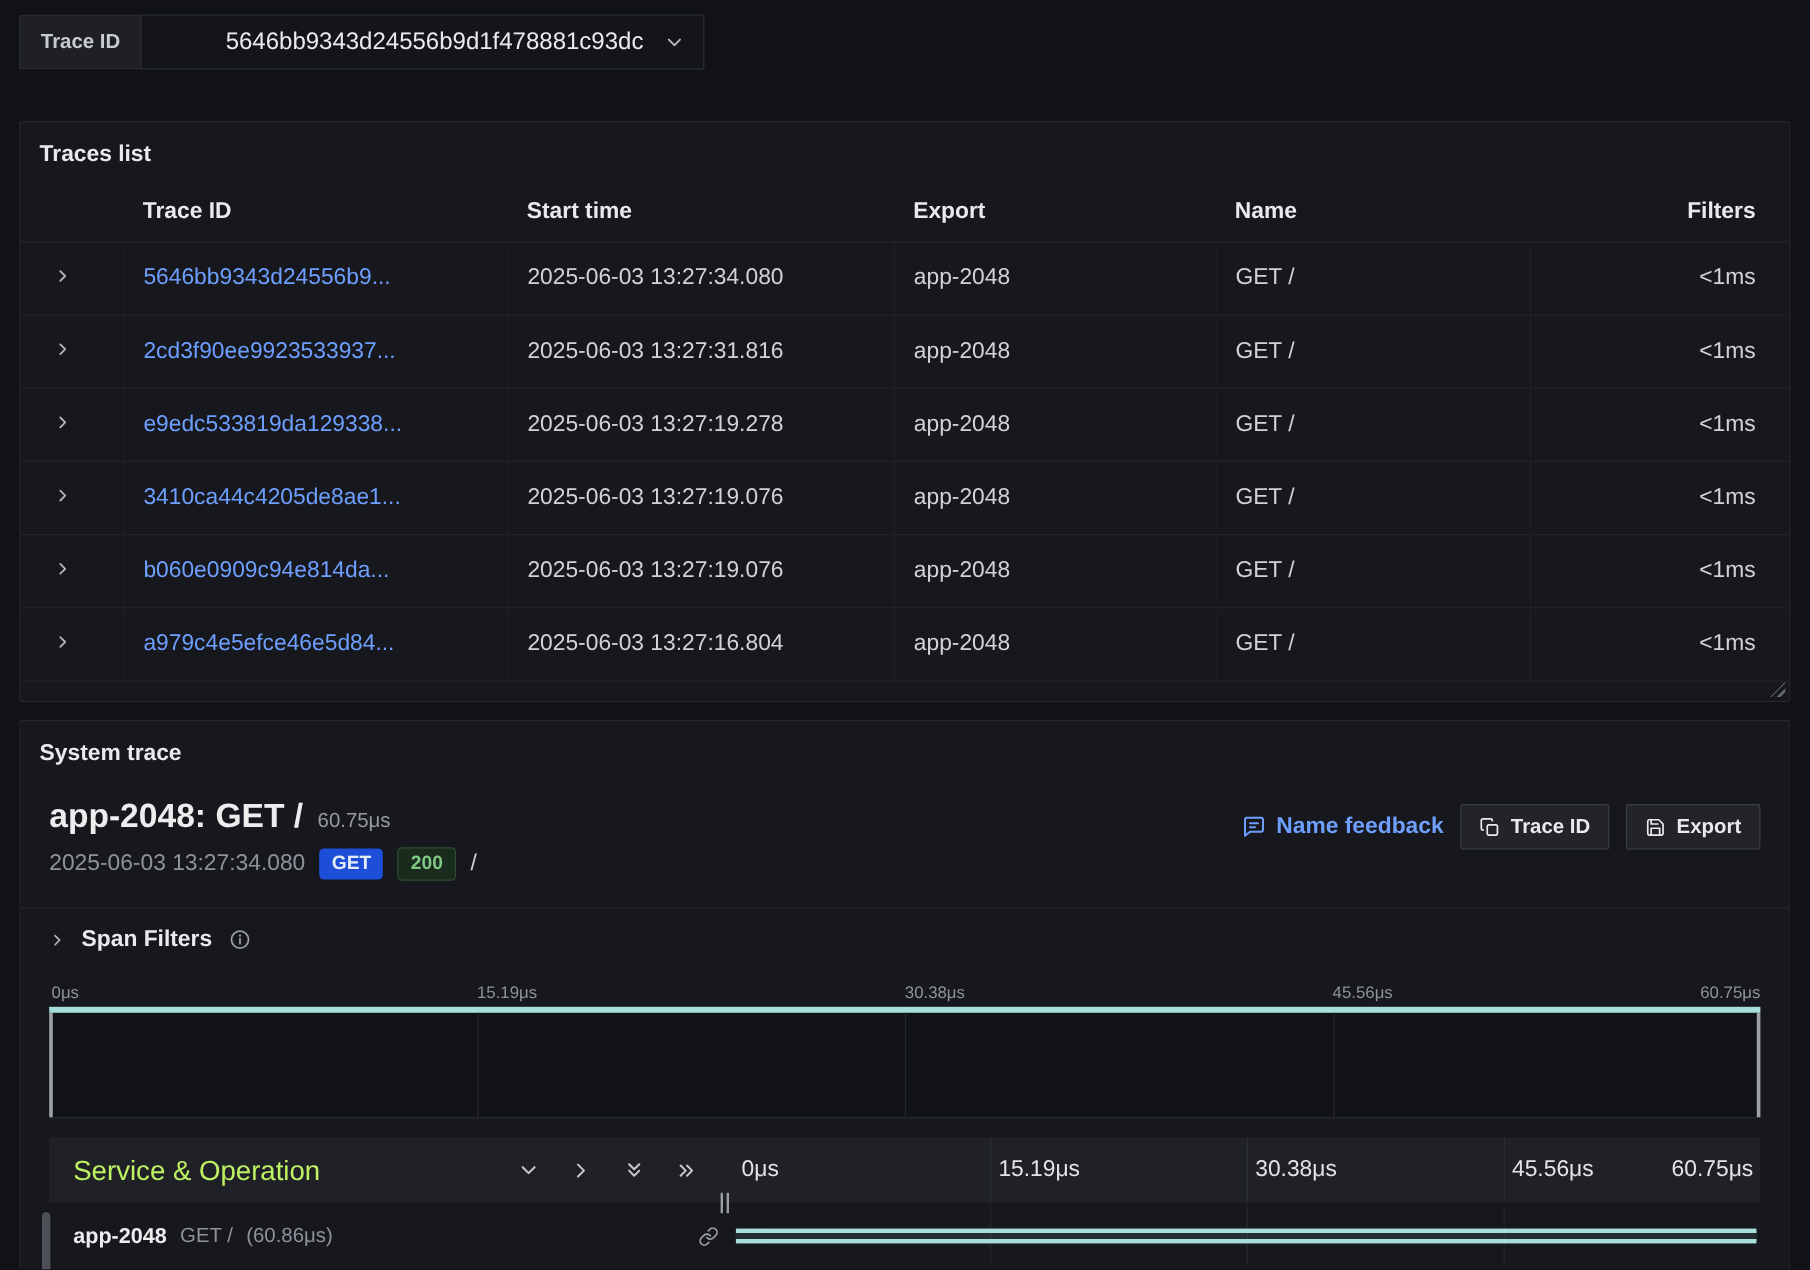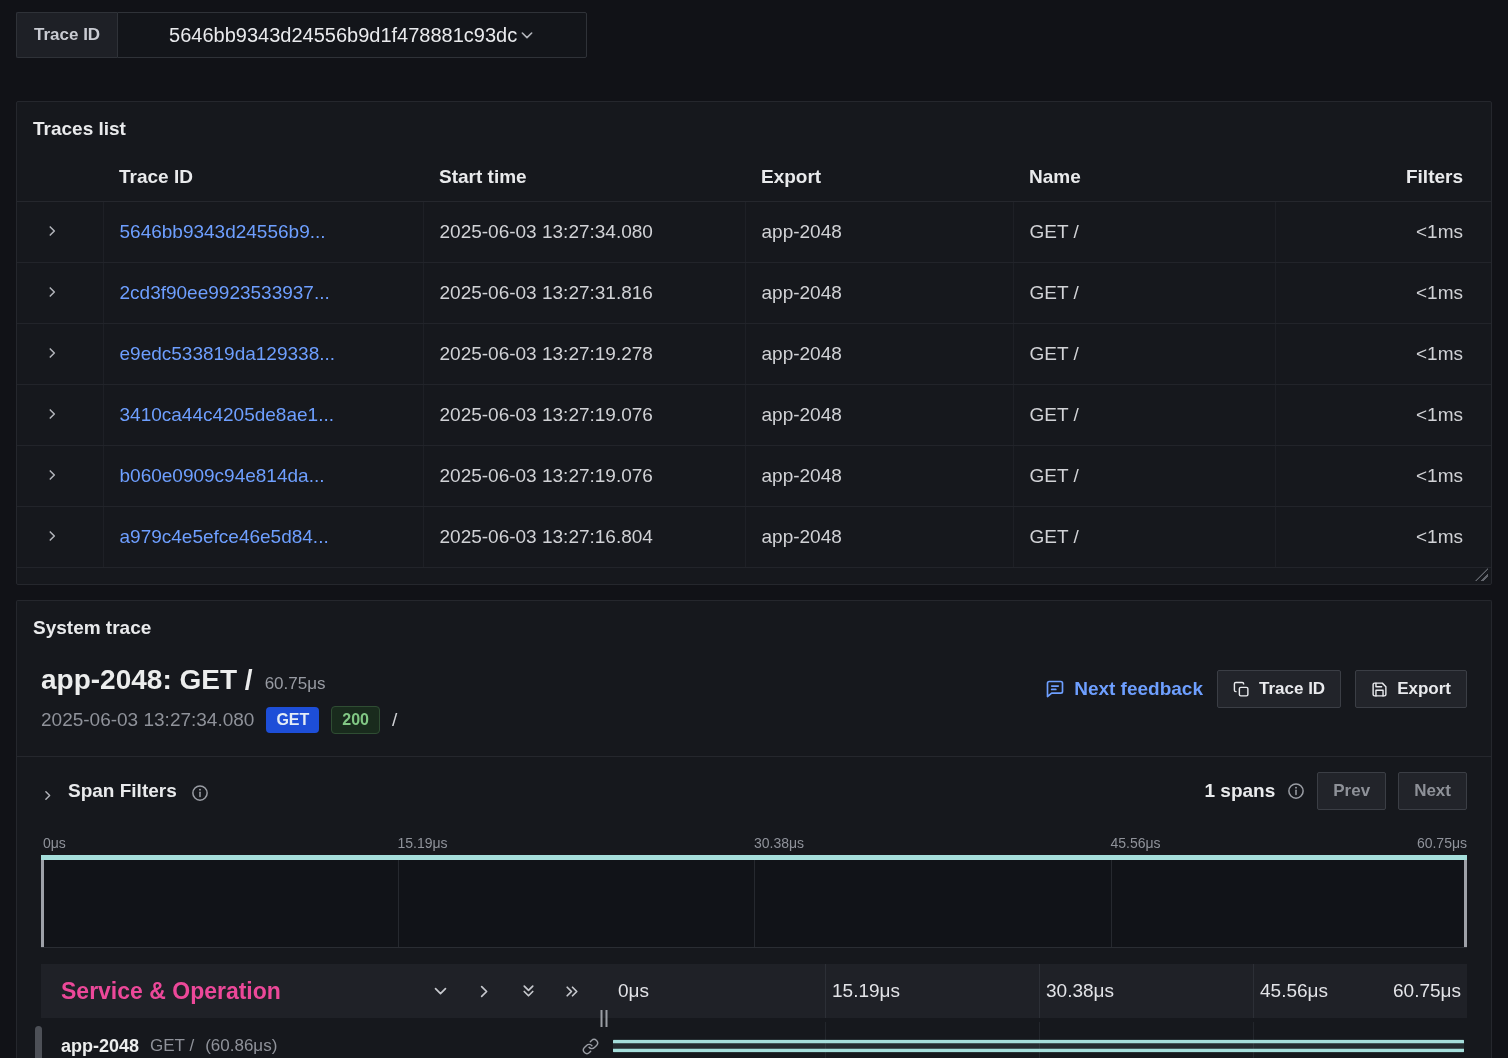--- a/index.html
+++ b/index.html
@@ -14,23 +14,23 @@
   .icon svg { display: block; }
 
   
   .trace-selector { display: flex; width: fit-content; height: 46px; flex: none; }
   .ts-label {
     display: flex; align-items: center; padding: 0 17px;
     background: #1e2026; border: 1px solid #2f3238; border-right: 0;
     border-radius: 2px 0 0 2px; font-size: 17px; font-weight: 700; color: #c9cbd2;
   }
   .ts-value {
-    display: flex; align-items: center; gap: 2px; padding: 0 16px;
+    display: flex; align-items: center; gap: 18px; padding: 0 16px;
     background: #13151a; border: 1px solid #2f3238; border-radius: 0 2px 2px 0;
-    font-size: 20px; color: #e9eaed; cursor: pointer; min-width: 470px; justify-content: center;
+    font-size: 20px; color: #e9eaed; cursor: pointer; min-width: 470px; justify-content: flex-end;
   }
   .chev { color: #b3b5bb; }
 
   
   .panel { background: #16181d; border: 1px solid #25272d; border-radius: 2px; position: relative; }
   .panel-title { font-size: 19px; font-weight: 700; color: #e9eaec; padding: 16px 16px 13px; }
 
   
   .traces-panel { padding-bottom: 16px; margin-top: 28px; }
   .traces-table { width: 100%; border-collapse: collapse; font-size: 19px; table-layout: fixed; }
@@ -73,21 +73,21 @@
     background: #22242a; border: 1px solid #3b3e45; border-radius: 2px;
     padding: 8px 15px; font-size: 17px; font-weight: 600; color: #e9eaed;
     font-family: inherit; cursor: pointer;
   }
   .btn-muted span { color: #8e9198; }
 
   .span-filters {
     display: flex; justify-content: space-between; align-items: center;
     margin-top: 22px; padding: 15px 24px; border-top: 1px solid #25272d;
   }
-  .sf-left { display: flex; align-items: flex-end; gap: 14px; cursor: pointer; color: #b3b5bb; }
+  .sf-left { display: flex; align-items: center; gap: 14px; cursor: pointer; color: #b3b5bb; }
   .sf-title { font-size: 19px; font-weight: 700; color: #e9eaec; }
   .sf-right { display: flex; align-items: center; gap: 12px; }
   .sf-count { font-size: 19px; font-weight: 700; color: #e9eaec; }
   .info-ic { color: #9a9da4; cursor: pointer; }
 
   
   .minimap-wrap { padding: 8px 24px 0; }
   .minimap-ticks { position: relative; height: 22px; font-size: 14px; color: #8f929a; }
   .mt { position: absolute; top: 2px; }
   .mt.t0 { left: 2px; }
@@ -99,21 +99,21 @@
   .mm-top { position: absolute; top: 0; left: 0; right: 0; height: 5px; background: #a5dedb; }
   .mm-grid { position: absolute; top: 5px; bottom: 0; width: 1px; background: #26292f; }
   .g25 { left: 25%; } .g50 { left: 50%; } .g75 { left: 75%; }
   .mm-handle { position: absolute; top: 5px; bottom: 0; width: 3px; background: #9ea1a8; cursor: ew-resize; }
   .mm-handle.left { left: 0; }
   .mm-handle.right { right: 0; }
 
   
   .spans-header { display: flex; margin: 16px 24px 0; height: 54px; background: #1f2127; }
   .sh-left { width: 556px; display: flex; align-items: center; padding: 0 10px 0 20px; }
-  .sh-title { font-size: 23px; font-weight: 700; color: #ec4899; }
+  .sh-title { font-size: 23px; font-weight: 400; color: #bef264; }
   .sh-icons { display: flex; align-items: center; gap: 27px; margin-left: auto; padding-right: 6px; }
   .sh-icons .icon { color: #c6c8cd; cursor: pointer; }
   .sh-divider { width: 14px; position: relative; cursor: col-resize; }
   .grip {
     position: absolute; left: 50%; transform: translateX(-50%); bottom: -9px;
     width: 7px; height: 17px; border-left: 2px solid #9a9da4; border-right: 2px solid #9a9da4;
   }
   .sh-timeline { flex: 1; position: relative; font-size: 19px; color: #e2e3e7; }
   .sh-tick { position: absolute; top: 50%; transform: translateY(-50%); }
   .sh-tick.t0 { left: 7px; }
@@ -272,21 +272,21 @@
       </div>
       <div class="st-actions">
         <a class="feedback-link">
           <span class="icon">
             <svg width="20" height="20" viewBox="0 0 24 24" fill="none" stroke="currentColor" stroke-width="2" stroke-linejoin="round">
                 <path d="M21 15a2 2 0 0 1-2 2H8l-5 4V5a2 2 0 0 1 2-2h14a2 2 0 0 1 2 2z"></path>
                 <line x1="8" y1="8.5" x2="16" y2="8.5" stroke-linecap="round"></line>
                 <line x1="8" y1="12.5" x2="13" y2="12.5" stroke-linecap="round"></line>
               </svg>
           </span>
-          <span>Next feedback</span>
+          <span>Name feedback</span>
         </a>
         <button class="btn">
           <span class="icon">
             <svg width="17" height="17" viewBox="0 0 24 24" fill="none" stroke="currentColor" stroke-width="2" stroke-linejoin="round">
                 <rect x="9" y="9" width="12" height="12" rx="2"></rect>
                 <path d="M5 15H4a2 2 0 0 1-2-2V4a2 2 0 0 1 2-2h9a2 2 0 0 1 2 2v1"></path>
               </svg>
           </span>
           <span>Trace ID</span>
         </button>
@@ -312,36 +312,20 @@
         </span>
         <span class="sf-title">Span Filters</span>
         <span class="icon info-ic">
           <svg width="18" height="18" viewBox="0 0 24 24" fill="none" stroke="currentColor" stroke-width="2">
               <circle cx="12" cy="12" r="9.5"></circle>
               <line x1="12" y1="11" x2="12" y2="16.5" stroke-linecap="round"></line>
               <circle cx="12" cy="7.5" r="1.3" fill="currentColor" stroke="none"></circle>
             </svg>
         </span>
       </div>
-      <div class="sf-right">
-        <span class="sf-count">1 spans</span>
-        <span class="icon info-ic">
-          <svg width="18" height="18" viewBox="0 0 24 24" fill="none" stroke="currentColor" stroke-width="2">
-              <circle cx="12" cy="12" r="9.5"></circle>
-              <line x1="12" y1="11" x2="12" y2="16.5" stroke-linecap="round"></line>
-              <circle cx="12" cy="7.5" r="1.3" fill="currentColor" stroke="none"></circle>
-            </svg>
-        </span>
-        <button class="btn btn-muted">
-            <span>Prev</span>
-          </button>
-        <button class="btn btn-muted">
-            <span>Next</span>
-          </button>
-      </div>
     </div>
 
     <div class="minimap-wrap">
       <div class="minimap-ticks">
         <span class="mt t0">0μs</span>
         <span class="mt t25">15.19μs</span>
         <span class="mt t50">30.38μs</span>
         <span class="mt t75">45.56μs</span>
         <span class="mt t100">60.75μs</span>
       </div>

